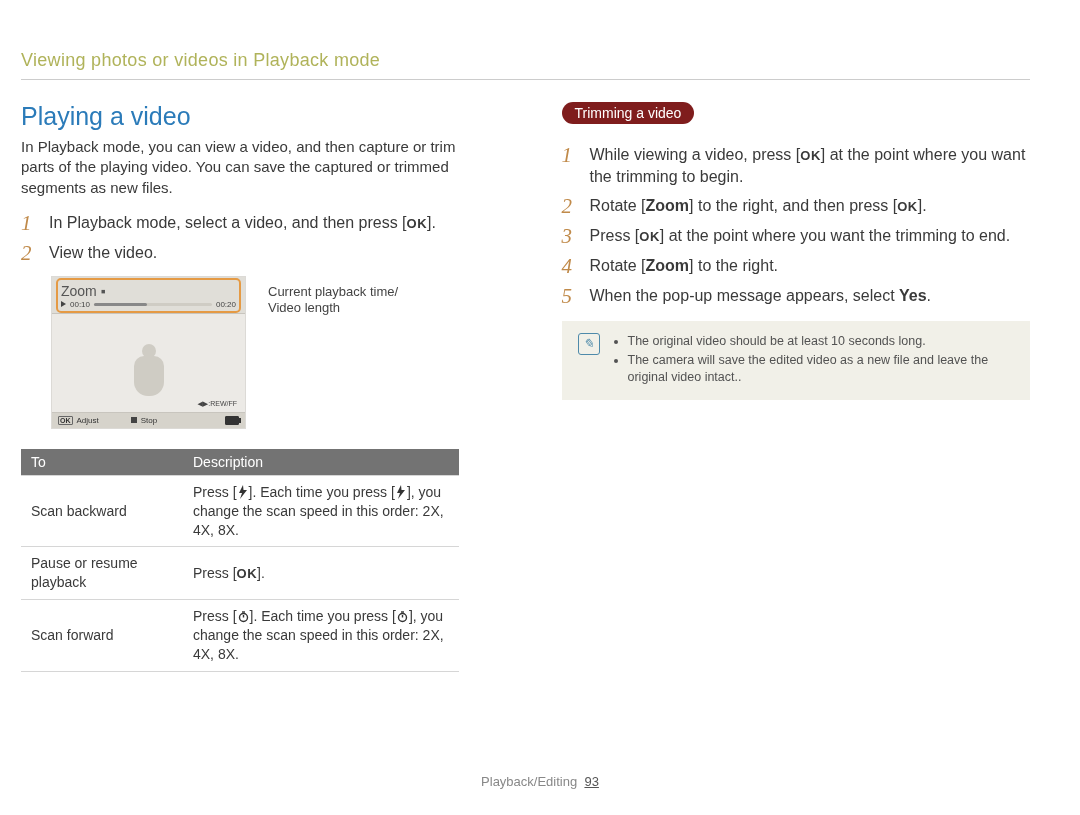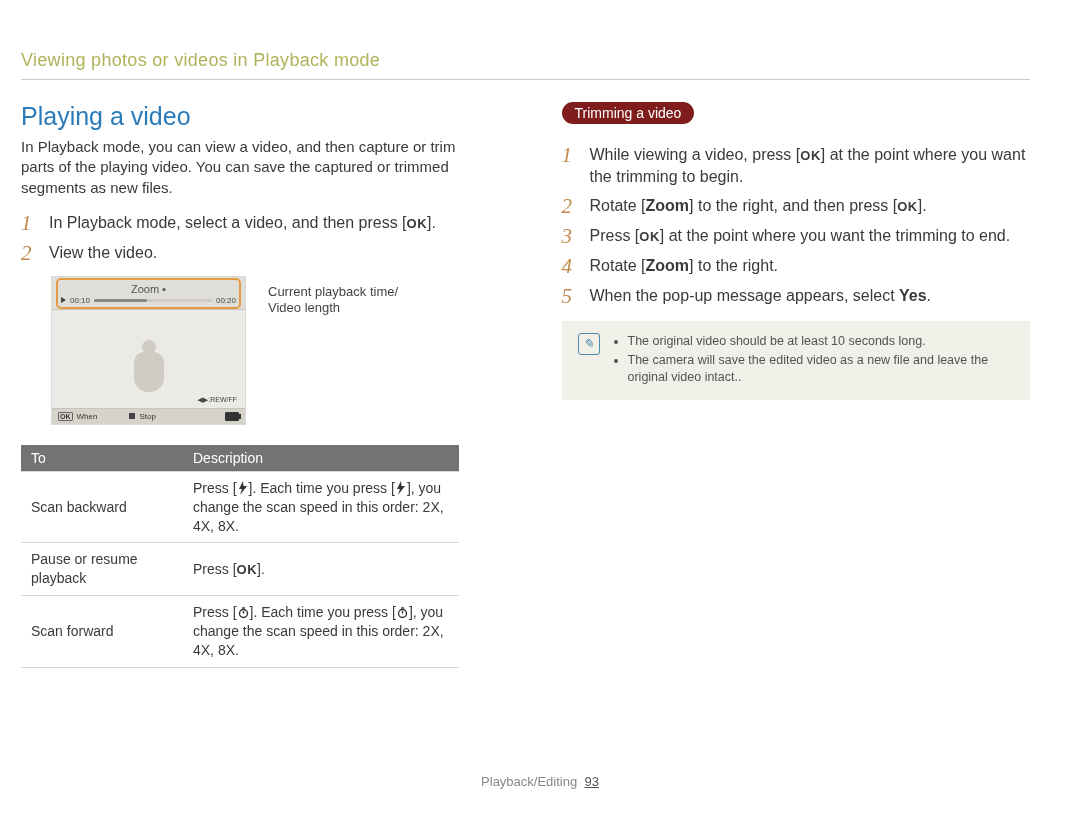--- a/index.html
+++ b/index.html
@@ -106,22 +106,22 @@
     padding: 4px 7px 3px 7px;
     border-bottom: 1px solid #c8c5be;
   }
   .shot-top-inner {
     outline: 2px solid #e59a44;
     outline-offset: 1px;
     border-radius: 2px;
     padding: 2px 2px 1px 2px;
   }
   .shot-zoom {
-    text-align: center;
-    font-size: 11px;
+    text-align: left;
+    font-size: 14px;
     color: #555;
     margin-bottom: 1px;
   }
   .shot-time-row {
     display: flex;
     align-items: center;
     gap: 4px;
     font-size: 8px;
     color: #444;
   }
@@ -353,21 +353,21 @@
           </div>
           <div class="shot-body">
             <div class="fig">
               <div class="head"></div>
               <div class="body"></div>
             </div>
             <div class="rewff">◀▶:REW/FF</div>
           </div>
           <div class="shot-bot">
             <span class="ok-tiny">OK</span>
-            <span>When</span>
+            <span>Adjust</span>
             <span style="margin-left:28px" class="stop-sq"></span>
             <span>Stop</span>
             <span class="batt"></span>
           </div>
         </div>
         <div class="shot-callout" style="white-space:pre-line">Current playback time/
 Video length</div>
       </div>
 
       <table class="desc">

